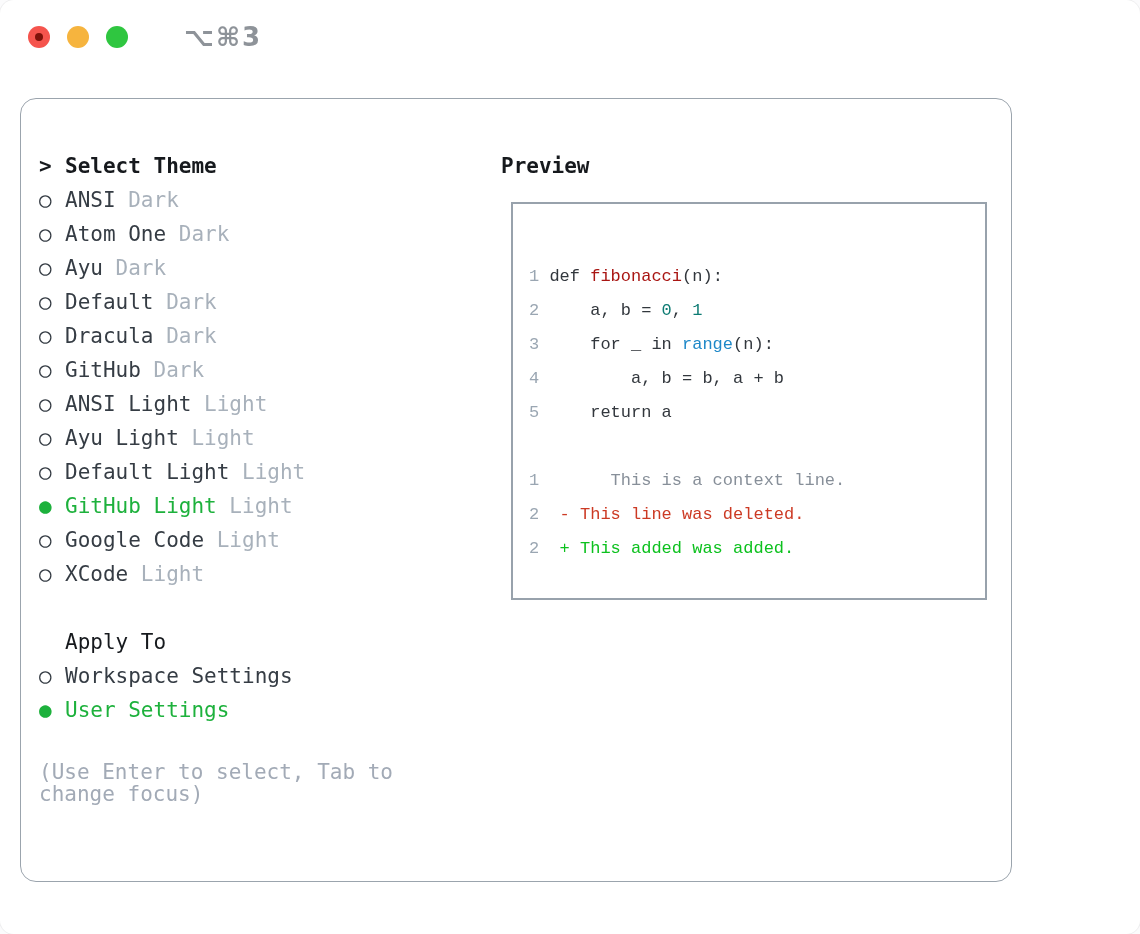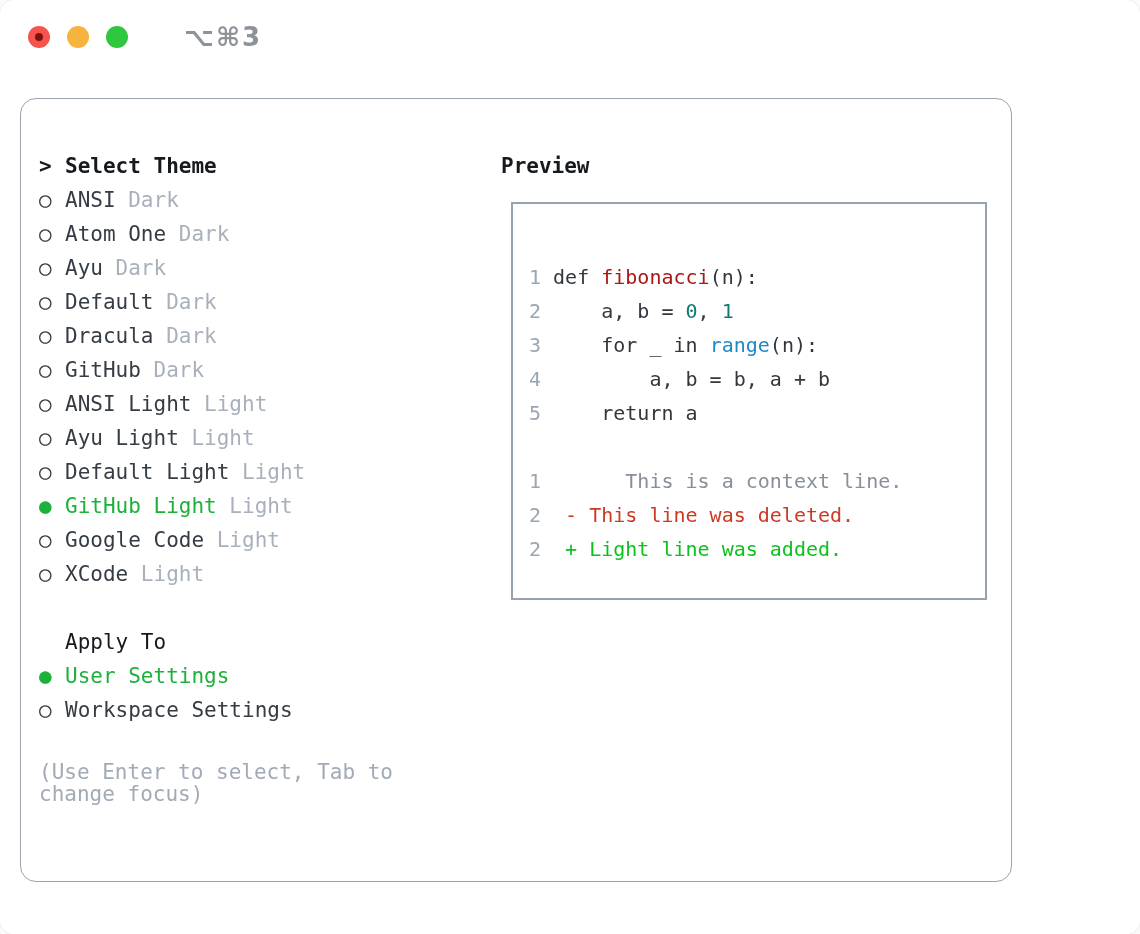--- a/index.html
+++ b/index.html
@@ -38,21 +38,21 @@
     margin-top:34px;width:420px;font-size:21px;line-height:22px;
     color:var(--help_gray);white-space:normal;
   }
   
   .rightcol{position:absolute;left:480px;top:50px;}
   .pbox{
     margin:19px 0 0 10px;width:476px;box-sizing:border-box;
     border:2px solid var(--box_border);background:#fff;
     padding:22px 16px 32px 16px;
   }
-  .cl{height:34px;line-height:34px;font-size:20px;white-space:pre;}
+  .cl{height:34px;line-height:34px;font-size:17px;white-space:pre;font-family:Liberation Mono, monospace;}
   .ln{display:inline-block;width:2ch;color:var(--linenum_gray);}
   .tk-code{color:var(--code_text);}
   .tk-kw{color:var(--kw_red);}
   .tk-num{color:var(--num_teal);}
   .tk-fn{color:var(--fn_blue);}
   .tk-ctx{color:var(--ctx_gray);text-align:center;}
   .tk-del{color:var(--del_red);}
   .tk-add{color:var(--add_green);}
 </style>
 </head>
@@ -111,25 +111,25 @@
       </div>
       <div class="row">
         <span class="mark">○</span><span class="tname">XCode</span><span class="ttag">Light</span>
       </div>
 
       <div class="spacer"></div>
 
       <div class="row">
         <span class="mark"></span><span class="subhdr">Apply To</span>
       </div>
+      <div class="row">
+        <span class="mark">○</span><span class="tname">Workspace Settings</span>
+      </div>
       <div class="row selected">
         <span class="mark">●</span><span class="tname">User Settings</span>
-      </div>
-      <div class="row">
-        <span class="mark">○</span><span class="tname">Workspace Settings</span>
       </div>
 
       <div class="help">(Use Enter to select, Tab to change focus)</div>
     </div>
 
     <div class="rightcol">
       <div class="row">
         <span class="hdr">Preview</span>
       </div>
 
@@ -145,18 +145,18 @@
         <div class="cl"><span class="ln">4</span><span class="tk-code">        a, b = b, a + b</span></div>
 
         <div class="cl"><span class="ln">5</span><span class="tk-code">    return a</span></div>
 
         <div class="cl"> </div>
 
         <div class="cl"><span class="ln">1</span><span class="tk-ctx">      This is a context line.</span></div>
 
         <div class="cl"><span class="ln">2</span><span class="tk-del"> - This line was deleted.</span></div>
 
-        <div class="cl"><span class="ln">2</span><span class="tk-add"> + Light line was added.</span></div>
+        <div class="cl"><span class="ln">2</span><span class="tk-add"> + This added was added.</span></div>
       </div>
     </div>
 
   </div>
 </div>
 
 </body></html>

